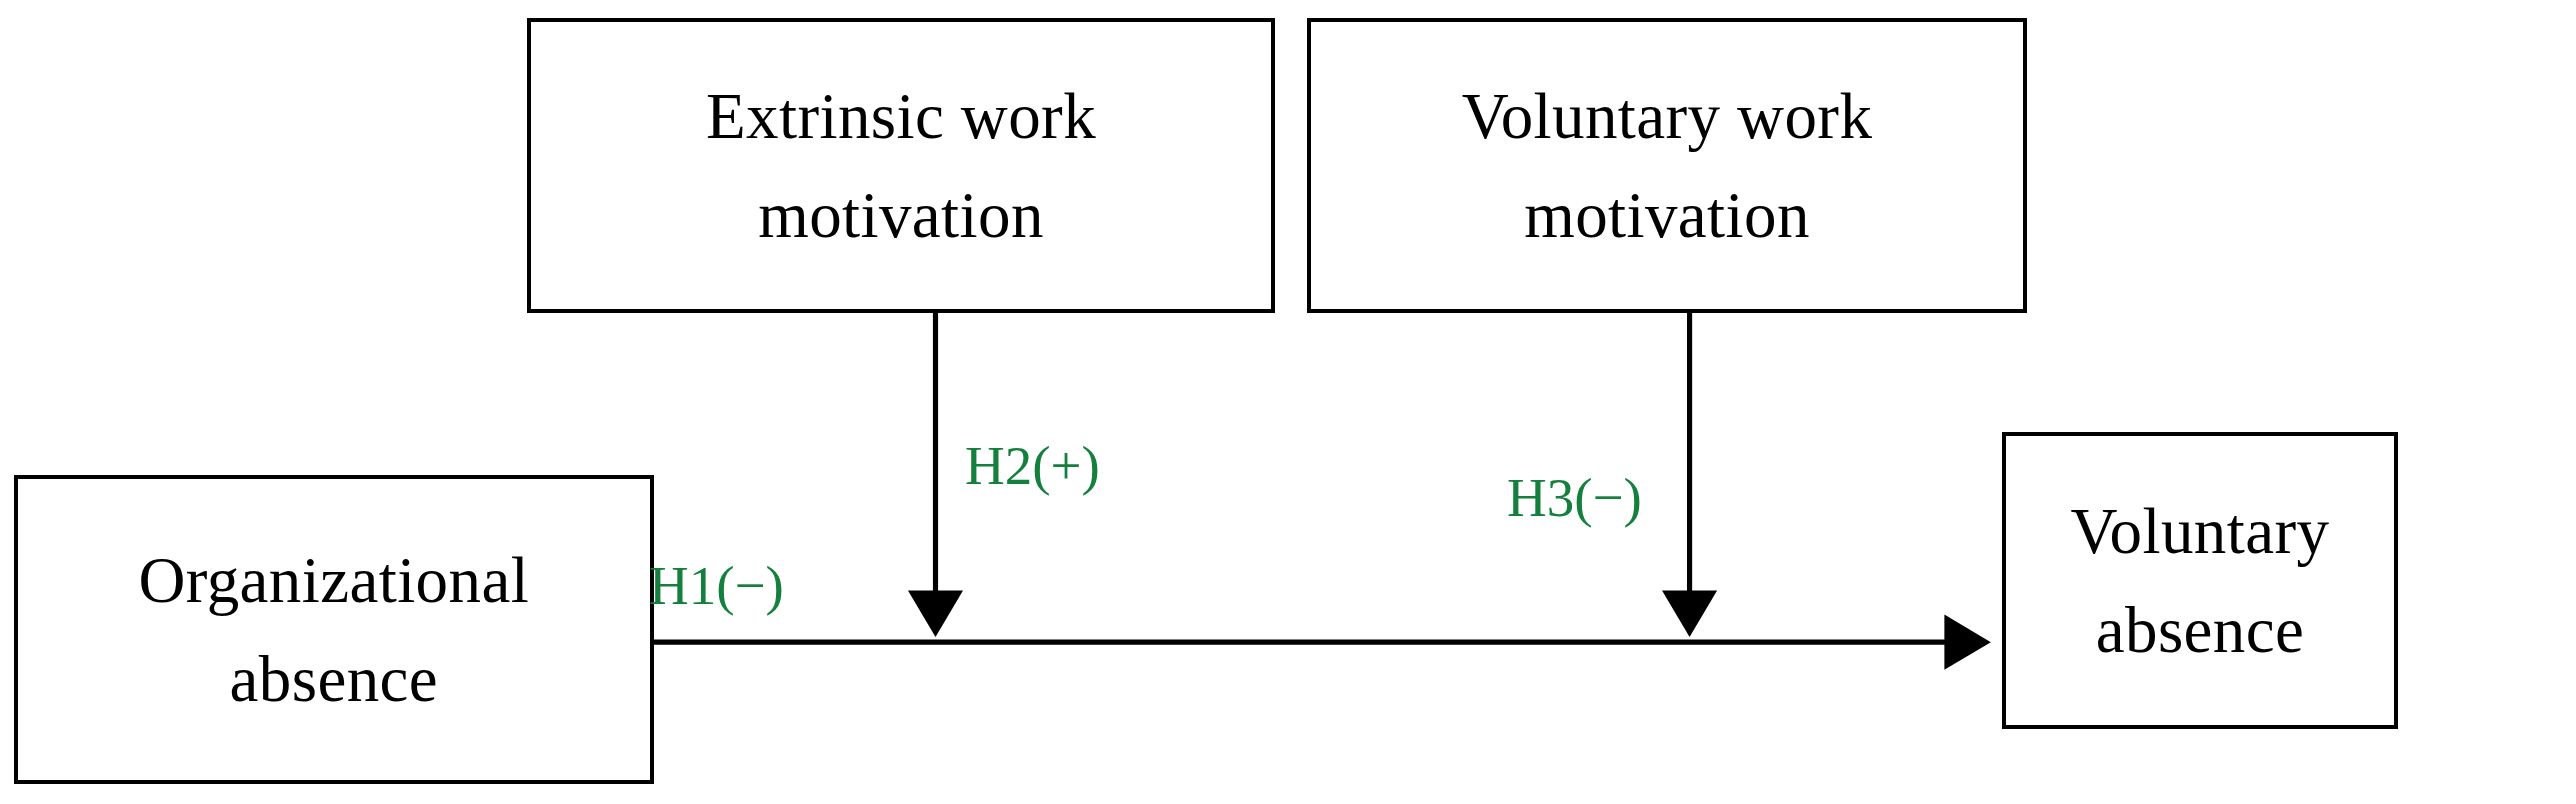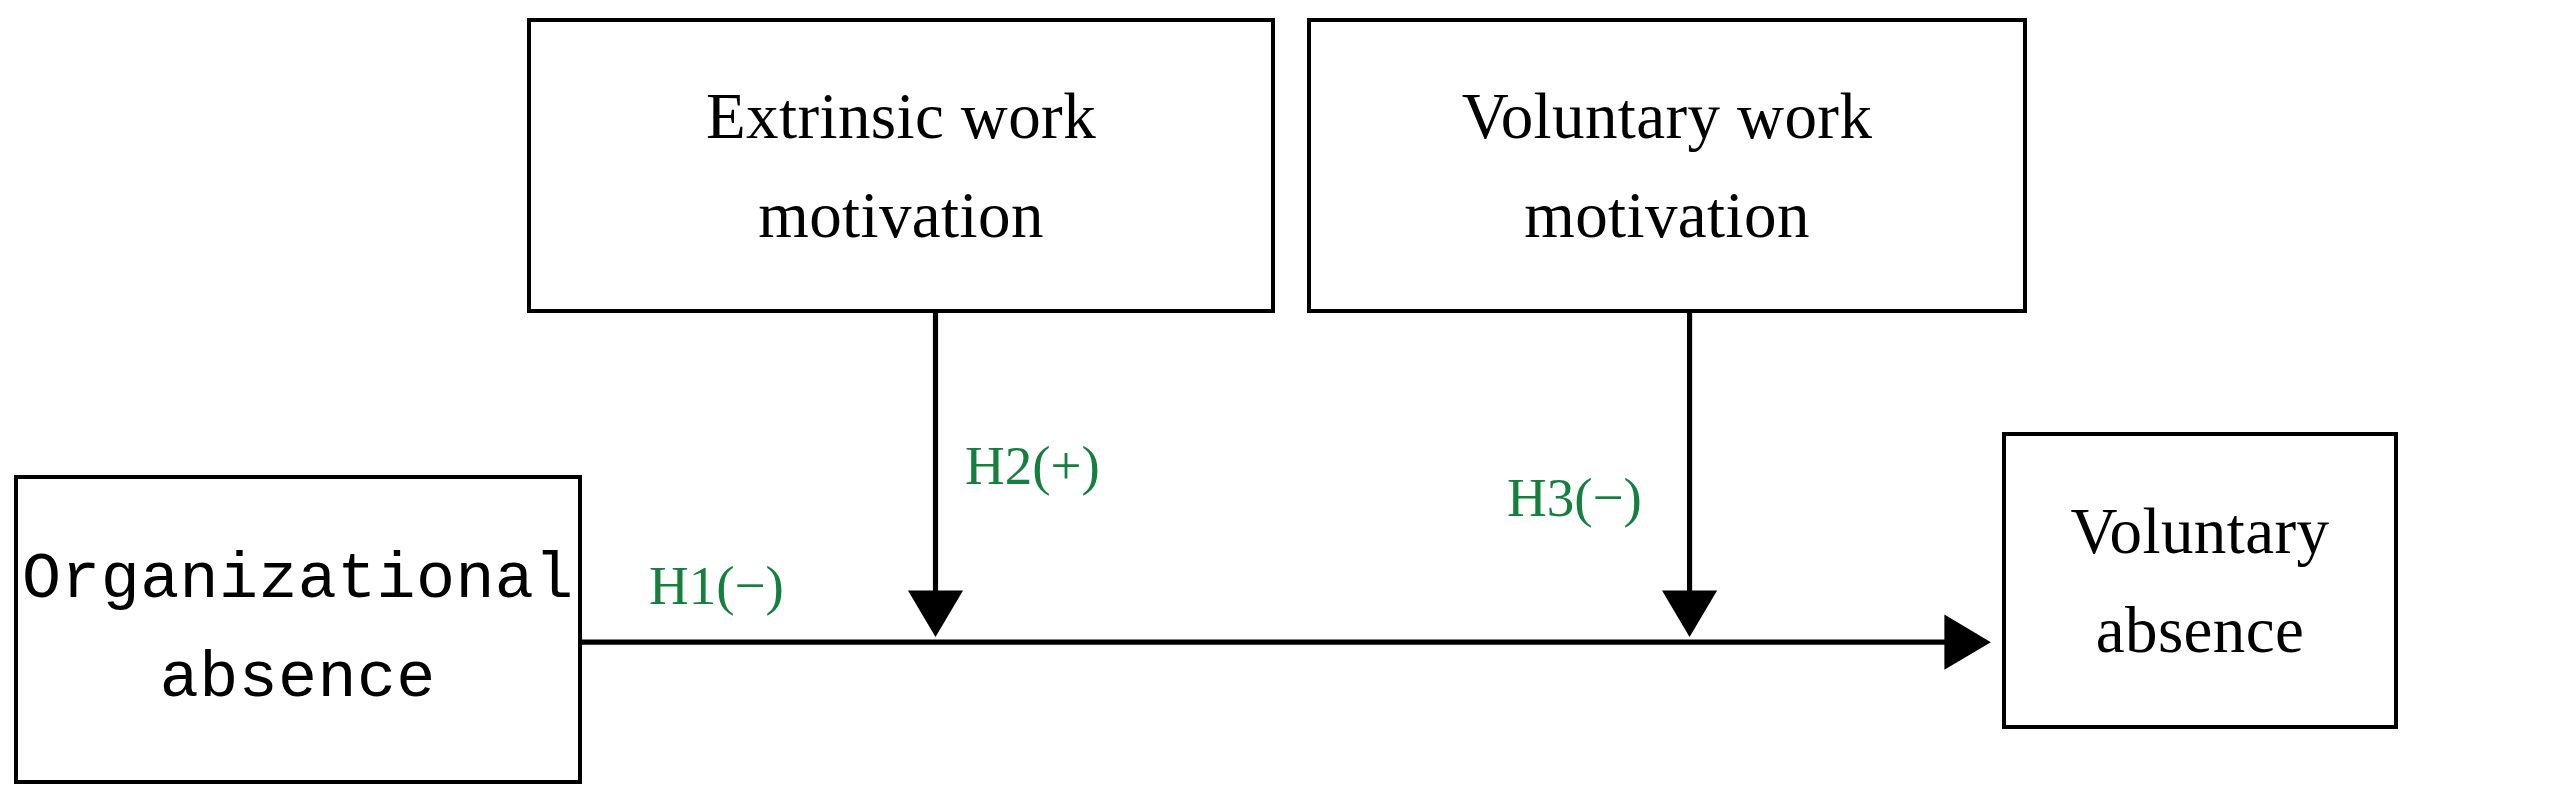--- a/index.html
+++ b/index.html
@@ -31,21 +31,21 @@
     font-size: 65px;
     line-height: 1.02;
     letter-spacing: 0.4px;
     white-space: nowrap;
   }
   .node-line.first { margin-bottom: 33px; }
 
   
   #box-extrinsic { left: 527px;  top: 18px;  width: 748px;  height: 295px; }
   #box-intrinsic { left: 1307px; top: 18px;  width: 720px;  height: 295px; }
-  #box-justice   { left: 13.8px;   top: 475px; width: 568px;  height: 309px; font-family: Liberation Mono, monospace; }
+  #box-justice   { left: 13.8px;   top: 475px; width: 640px;  height: 309px; }
   #box-absence   { left: 2002px; top: 432px; width: 396px;  height: 297px; }
 
   
   #connectors {
     position: absolute;
     left: 0; top: 0;
     width: 2576px;
     height: 804px;
     pointer-events: none;
   }

